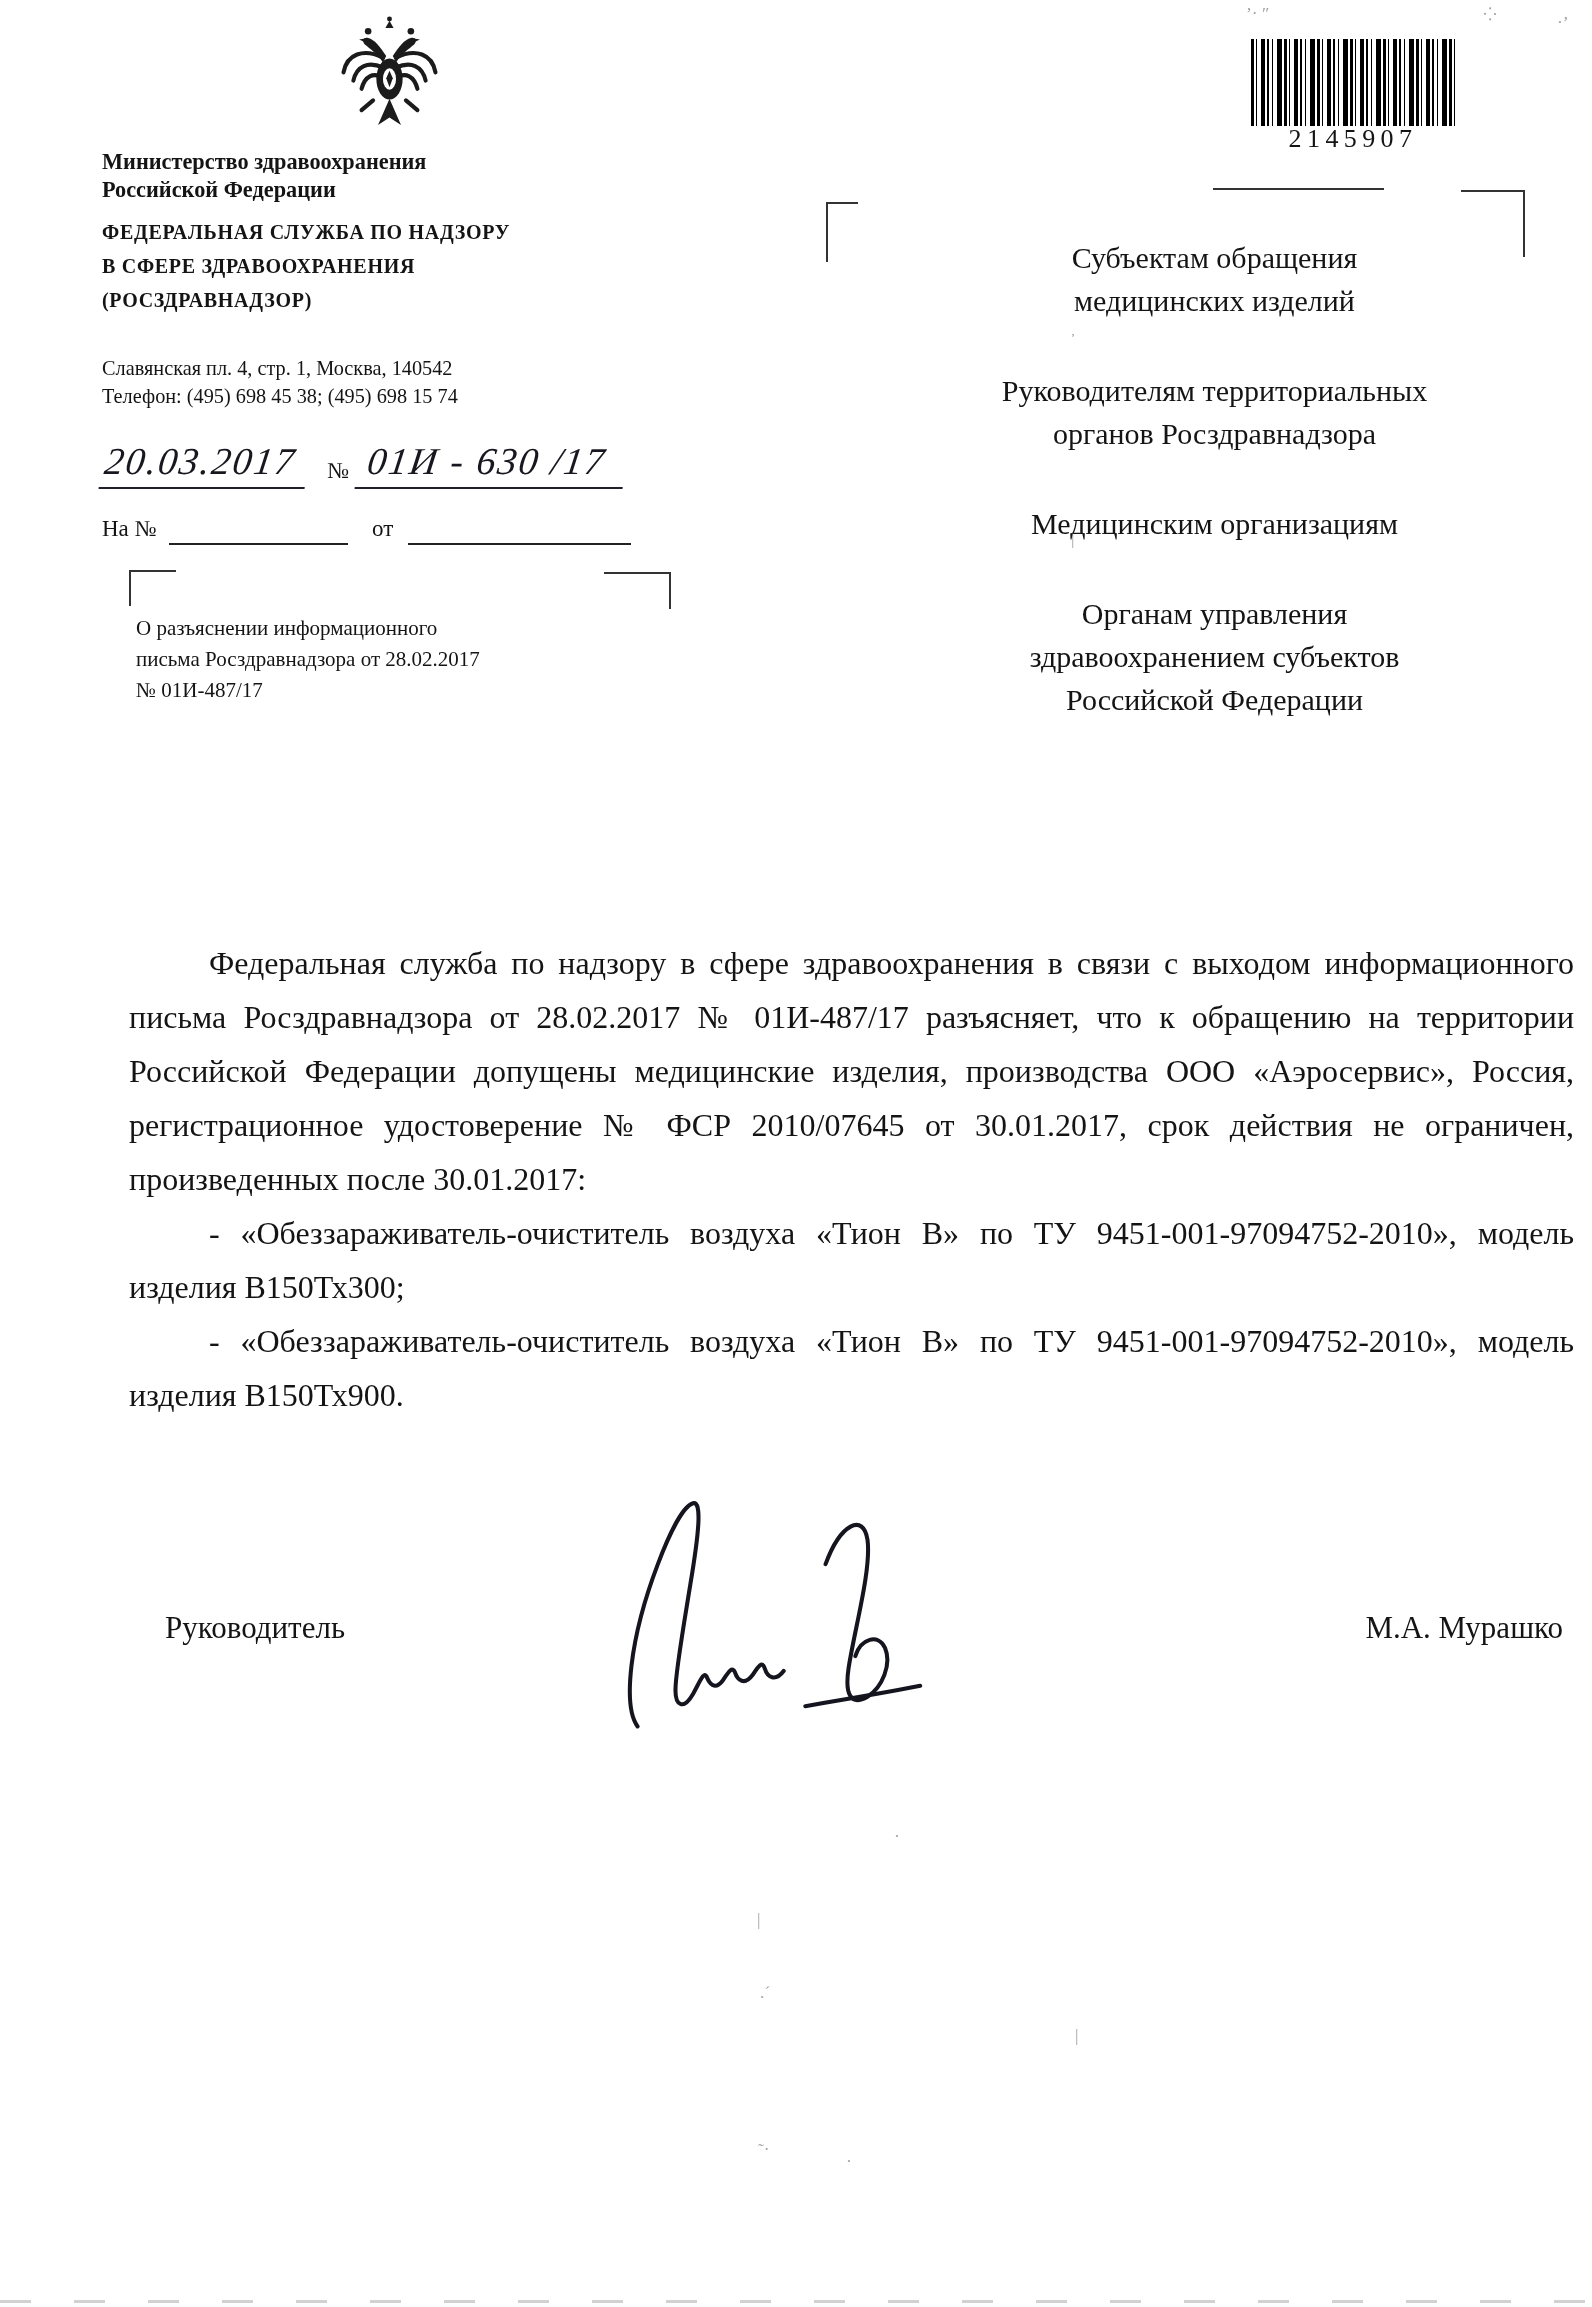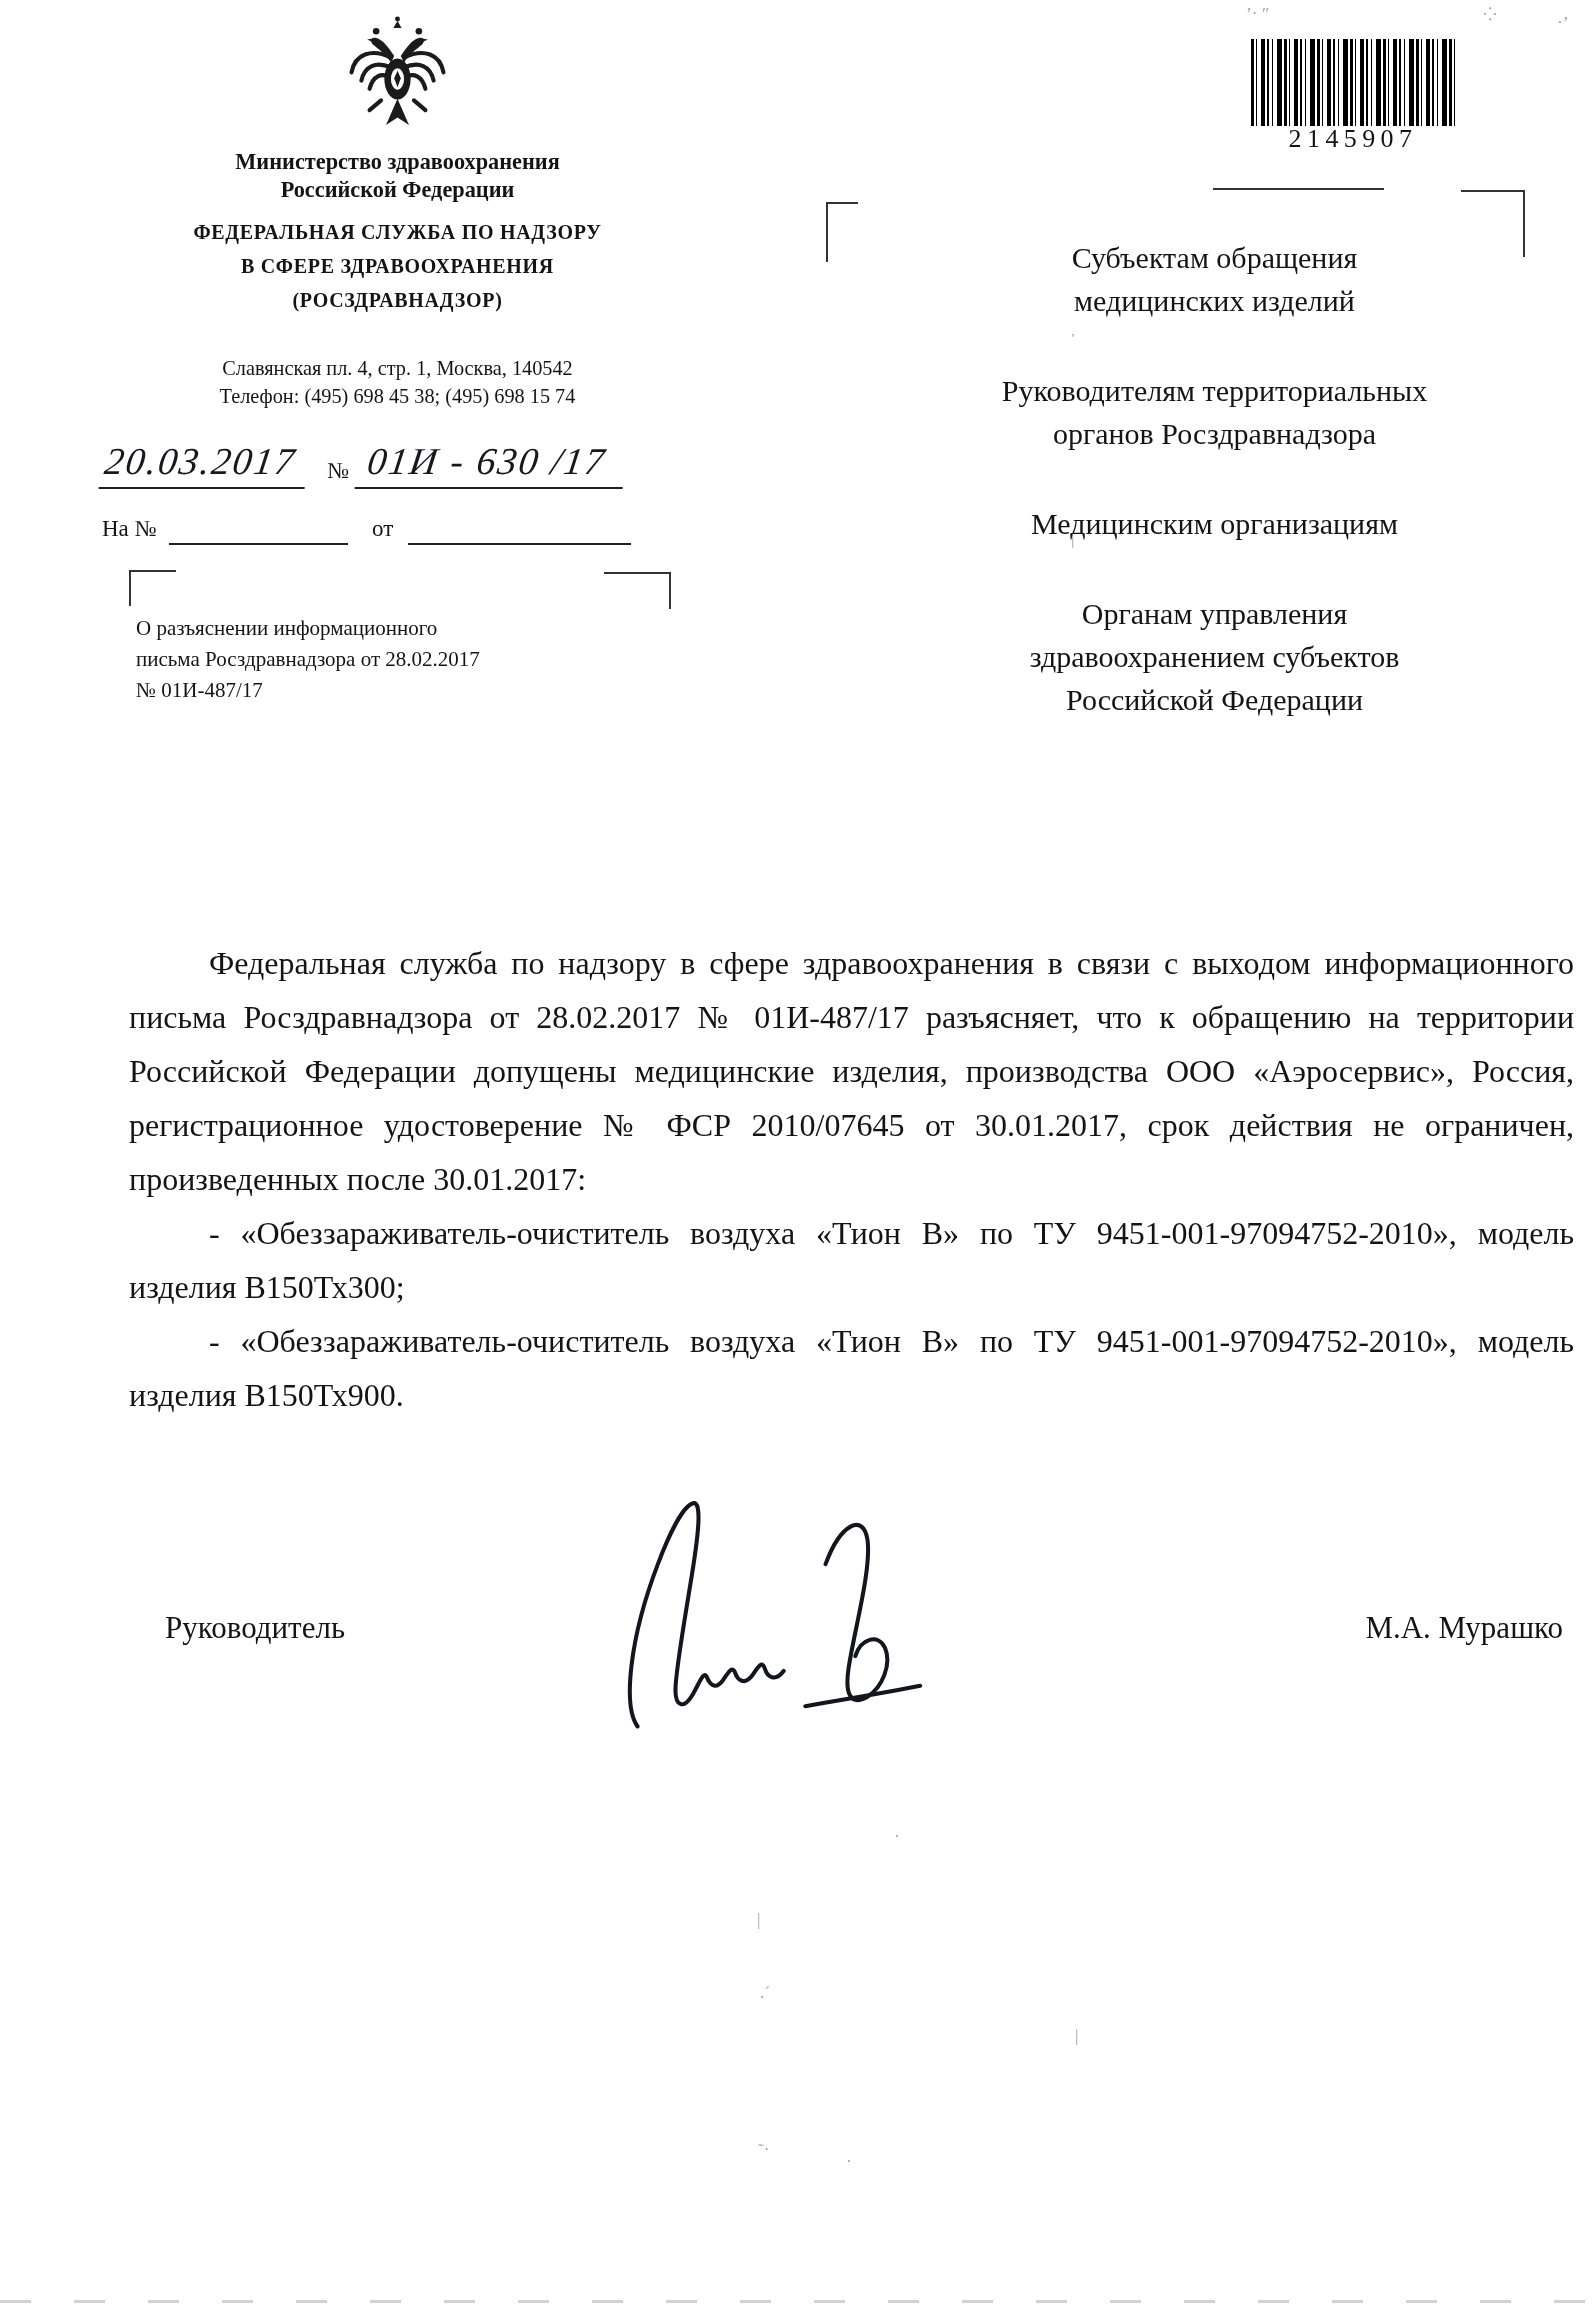--- a/index.html
+++ b/index.html
@@ -5,21 +5,21 @@
   html,body{margin:0;padding:0;}
   body{
     width:1592px;height:2307px;position:relative;background:#ffffff;
     font-family:"Liberation Serif","DejaVu Serif",serif;color:#141414;
     overflow:hidden;
   }
   .abs{position:absolute;}
   .ml{white-space:pre-line;}
 
   
-  .letterhead{left:110px;top:13.5px;width:575px;text-align:center;}
+  .letterhead{left:102px;top:13.5px;width:575px;}
   .emblem{width:115px;height:125px;margin:0 auto;display:block;}
   .ministry{font-weight:bold;font-size:22.3px;line-height:28px;margin-top:9.5px;}
   .service{font-weight:bold;font-size:20px;line-height:34px;margin-top:10.8px;letter-spacing:0.7px;}
   .addr{font-size:20.3px;line-height:28.4px;margin-top:37px;}
 
   
   .dateRow{left:102px;top:439px;width:609px;display:flex;align-items:flex-end;}
   .hand{
     font-style:italic;font-size:38px;transform:skewX(-8deg);
     color:#17171f;letter-spacing:2px;

